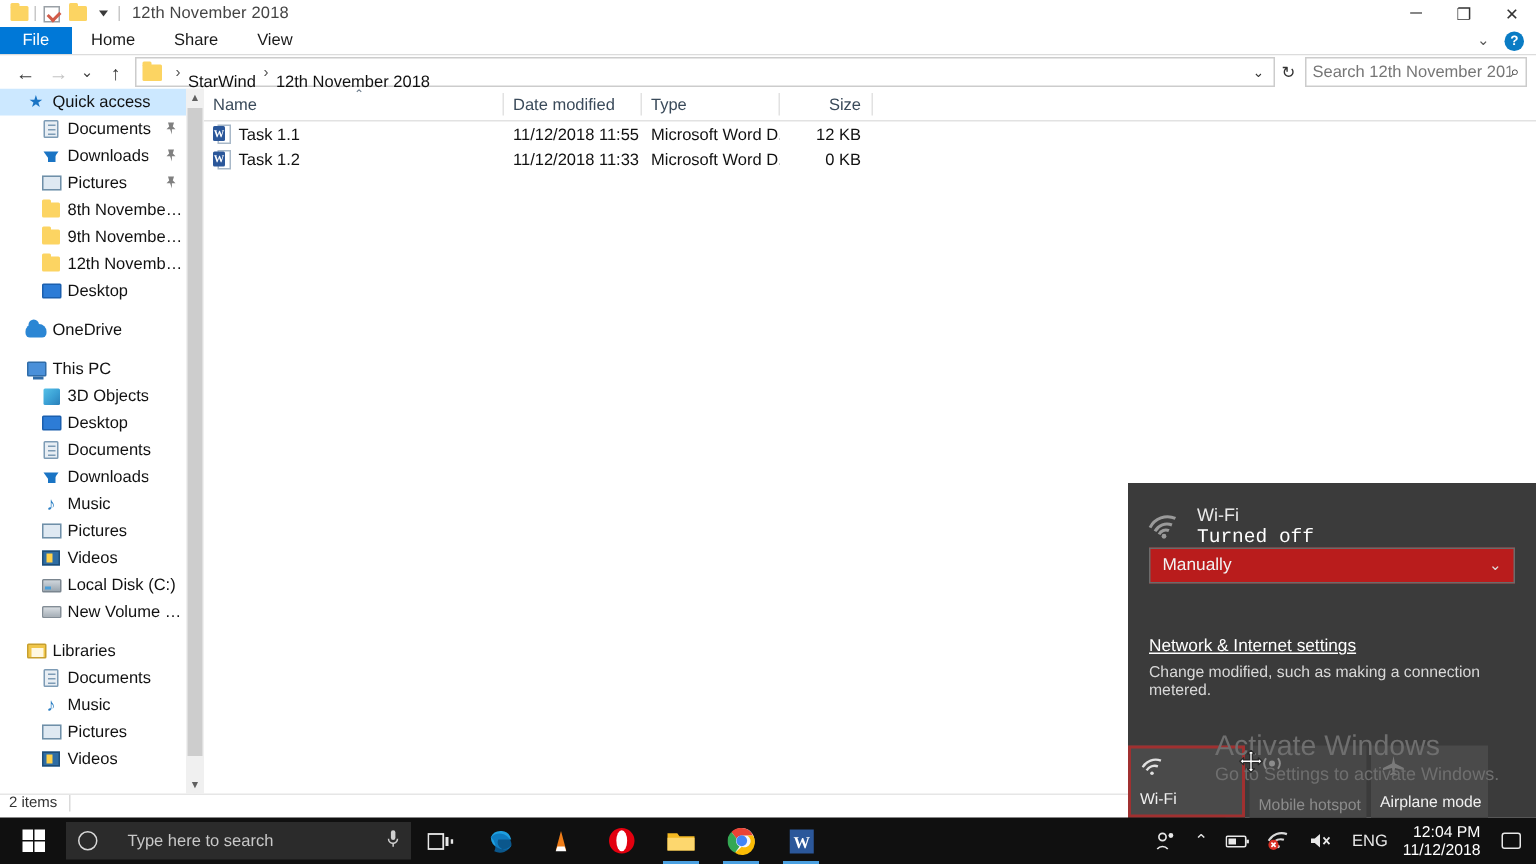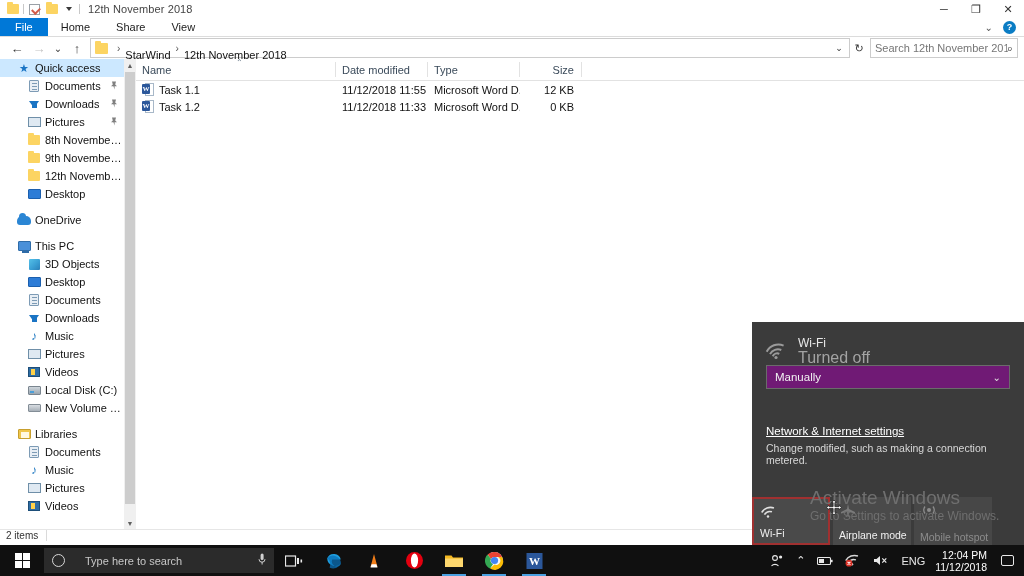--- a/index.html
+++ b/index.html
@@ -132,23 +132,23 @@
   
   .statusbar { position:absolute; left:0; top:529px; width:1024px; height:16px; background:#ffffff; border-top:1px solid #e6e6e6; display:flex; align-items:flex-start; }
   .statustext { font-size:10px; color:#333; padding-left:6px; }
   .statusbar .divider { width:1px; height:11px; background:#dadada; margin-left:8px; }
 
   
   .flyout { position:absolute; left:752px; top:322px; width:272px; height:223px; background:#3b3b3b; color:#ffffff; }
   .fly-head { display:flex; align-items:center; padding: 14px 0 0 12px; }
   .wifi-glyph { width: 26px; height: 20px; position: relative; margin-right: 8px; flex:none; }
   .fly-title { font-size: 12px; color:#e8e8e8; line-height:14px; }
-  .fly-sub { font-size: 16px; color:#a3a3a3; line-height:15px; }
+  .fly-sub { font-size: 13px; color:#ffffff; line-height:15px;font-family:Liberation Mono, monospace; }
   .fly-label { font-size: 11.5px; color:#f0f0f0; padding: 18px 0 6px 14px; }
-  .fly-select { margin: 0 14px; height: 24px; background:#701a75; border:1px solid #6b6b6b; display:flex; align-items:center; padding: 0 8px; font-size: 11.5px; color:#f2f2f2; }
+  .fly-select { margin: 0 14px; height: 24px; background:#b91c1c; border:1px solid #6b6b6b; display:flex; align-items:center; padding: 0 8px; font-size: 11.5px; color:#f2f2f2; }
   .fly-select .chev { margin-left:auto; font-size: 10px; color:#e0e0e0; }
   .fly-link { font-size: 11.5px; color:#ffffff; text-decoration: underline; padding: 0 0 0 14px; margin-top: 36px; display:inline-block; }
   .fly-desc { font-size: 10.5px; color:#d8d8d8; padding: 3px 0 0 14px; }
   .tiles { position:absolute; left:0; bottom:0; width:272px; height:48px; display:flex; }
   .tile { width: 78px; height: 48px; background:#4a4a4a; margin-right: 3px; position:relative; }
   .tile.active { background:#4a4a4a; border: 2px solid #a03030; }
   .tile.dim { background:#474747; }
   .tile.dim .tlabel, .tile.dim .tglyph { color:#8c8c8c; }
   .tglyph { position:absolute; left: 7px; top: 6px; color:#e8e8e8; }
   .tlabel { position:absolute; left: 6px; bottom: 4px; font-size: 10.5px; color:#f0f0f0; line-height:11px; }
@@ -479,37 +479,37 @@
       <div class="tile active">
         <span class="tglyph">
           <svg width="16" height="13" viewBox="0 0 16 13">
             <path d="M1 4 A10 10 0 0 1 14 4" fill="none" stroke="#e0e0e0" stroke-width="1.6" transform="rotate(-20 8 6)"></path>
             <path d="M3.5 7 A6.5 6.5 0 0 1 11.5 7" fill="none" stroke="#e0e0e0" stroke-width="1.6" transform="rotate(-20 8 8)"></path>
             <circle cx="7" cy="10.5" r="1.2" fill="#e0e0e0"></circle>
           </svg>
         </span>
         <span class="tlabel">Wi-Fi</span>
       </div>
-      <div class="tile">
-        <span class="tglyph">
-          <svg width="16" height="14" viewBox="0 0 16 14">
-              <path d="M8 1 L9 6 L15 9 L15 10.5 L9 9 L8.6 12 L10.3 13.2 L10.3 14 L8 13.3 L5.7 14 L5.7 13.2 L7.4 12 L7 9 L1 10.5 L1 9 L7 6 Z" fill="#7a7a7a"></path>
-            </svg>
-        </span>
-        <span class="tlabel">Airplane mode</span>
-      </div>
       <div class="tile dim">
         <span class="tglyph">
           <svg width="16" height="13" viewBox="0 0 16 13">
             <circle cx="8" cy="6" r="2" fill="#8c8c8c"></circle>
             <path d="M4 2.5 A6 6 0 0 0 4 9.5" fill="none" stroke="#8c8c8c" stroke-width="1.3"></path>
             <path d="M12 2.5 A6 6 0 0 1 12 9.5" fill="none" stroke="#8c8c8c" stroke-width="1.3"></path>
           </svg>
         </span>
         <span class="tlabel two"><span>Mobile hotspot</span></span>
+      </div>
+      <div class="tile">
+        <span class="tglyph">
+          <svg width="16" height="14" viewBox="0 0 16 14">
+              <path d="M8 1 L9 6 L15 9 L15 10.5 L9 9 L8.6 12 L10.3 13.2 L10.3 14 L8 13.3 L5.7 14 L5.7 13.2 L7.4 12 L7 9 L1 10.5 L1 9 L7 6 Z" fill="#7a7a7a"></path>
+            </svg>
+        </span>
+        <span class="tlabel">Airplane mode</span>
       </div>
     </div>
   </div>
 
   <div class="watermark">
     <div class="wm1">Activate Windows</div>
     <div class="wm2">Go to Settings to activate Windows.</div>
   </div>
 
   <div class="cursor">

